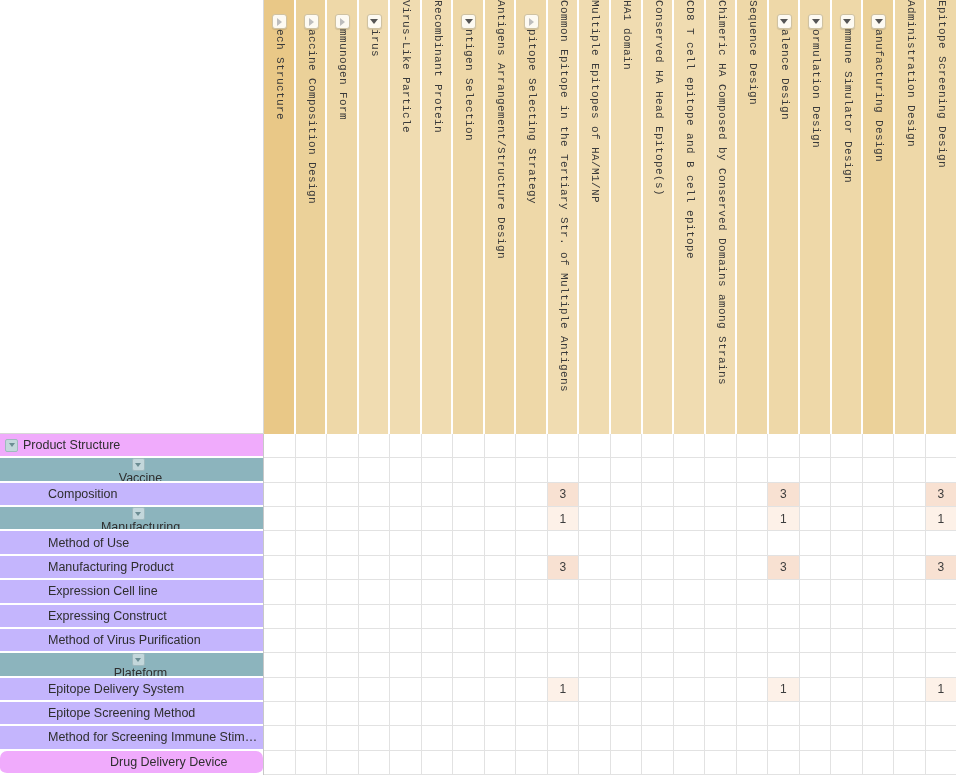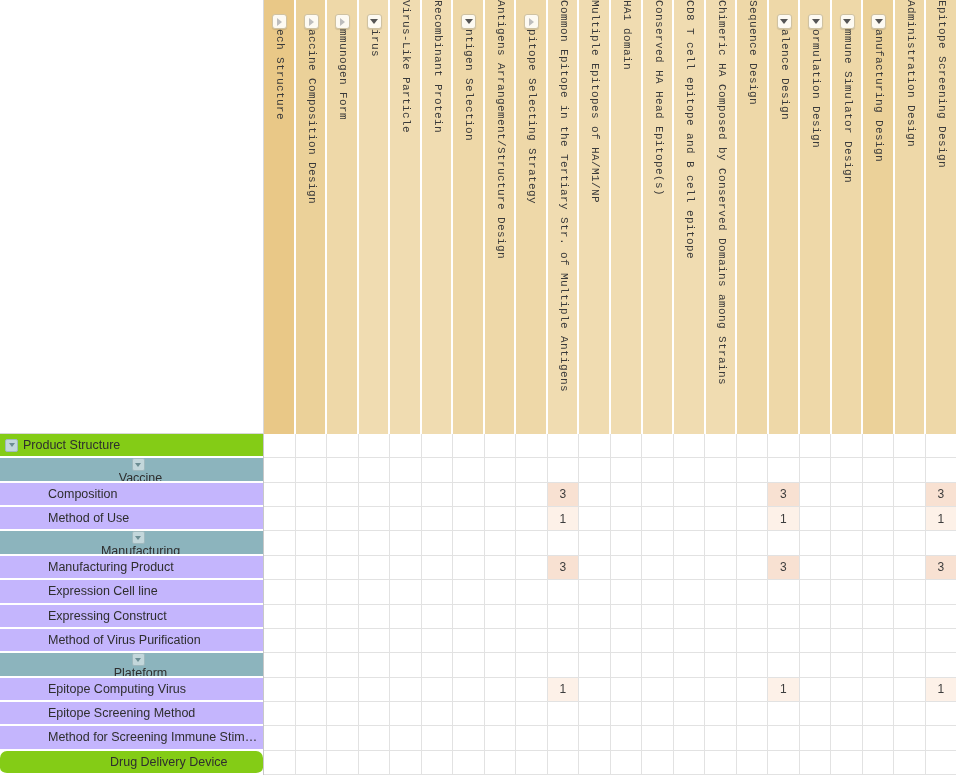--- a/index.html
+++ b/index.html
@@ -121,21 +121,21 @@
     flex:1 1 0;
     display:flex;
     align-items:center;
     box-sizing:border-box;
     border-bottom:2px solid #ffffff;
     font-size:12.5px;
     color:#2e2e2e;
     white-space:nowrap;
     overflow:hidden;
   }
-  .rd1{background:#84cc16;text-align:center;}
+  .rd1{background:#f0abfc;text-align:center;}
   .rd2{background:#8cb4bd;flex-direction:column;}
   .rd3{background:#c4b5fd;}
 
   .row-arrow{
     width:13px;height:13px;
     border-radius:2px;
     background:#c3d7db;
     border:1px solid #9fb9be;
     display:flex;
     align-items:center;
@@ -302,49 +302,49 @@
         </div>
         <div class="row-head rd2 ind1">
           <div class="row-arrow">
             <i></i>
           </div>
           <span class="row-label">Vaccine</span>
         </div>
         <div class="row-head rd3 ind2">
           <span class="row-label">Composition</span>
         </div>
-        <div class="row-head rd3 ind2">
-          <span class="row-label">Method of Use</span>
-        </div>
         <div class="row-head rd2 ind1">
           <div class="row-arrow">
             <i></i>
           </div>
           <span class="row-label">Manufacturing</span>
         </div>
         <div class="row-head rd3 ind2">
+          <span class="row-label">Method of Use</span>
+        </div>
+        <div class="row-head rd3 ind2">
           <span class="row-label">Manufacturing Product</span>
         </div>
         <div class="row-head rd3 ind2">
           <span class="row-label">Expression Cell line</span>
         </div>
         <div class="row-head rd3 ind2">
           <span class="row-label">Expressing Construct</span>
         </div>
         <div class="row-head rd3 ind2">
           <span class="row-label">Method of Virus Purification</span>
         </div>
         <div class="row-head rd2 ind1">
           <div class="row-arrow">
             <i></i>
           </div>
           <span class="row-label">Plateform</span>
         </div>
         <div class="row-head rd3 ind2">
-          <span class="row-label">Epitope Computing Virus</span>
+          <span class="row-label">Epitope Delivery System</span>
         </div>
         <div class="row-head rd3 ind2">
           <span class="row-label">Epitope Screening Method</span>
         </div>
         <div class="row-head rd3 ind2">
           <span class="row-label">Method for Screening Immune Stimulator</span>
         </div>
         <div class="row-head rd1 ind-dd">
           <span class="row-label">Drug Delivery Device</span>
         </div>

